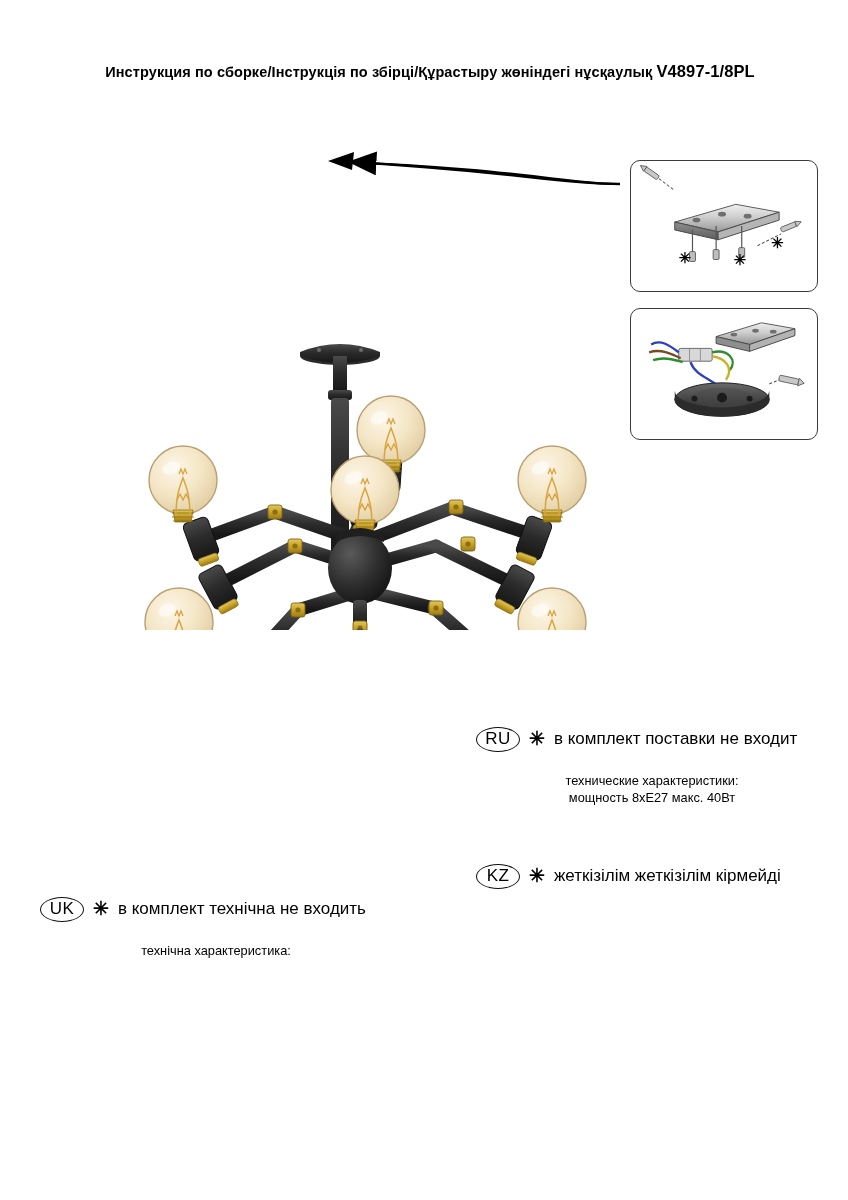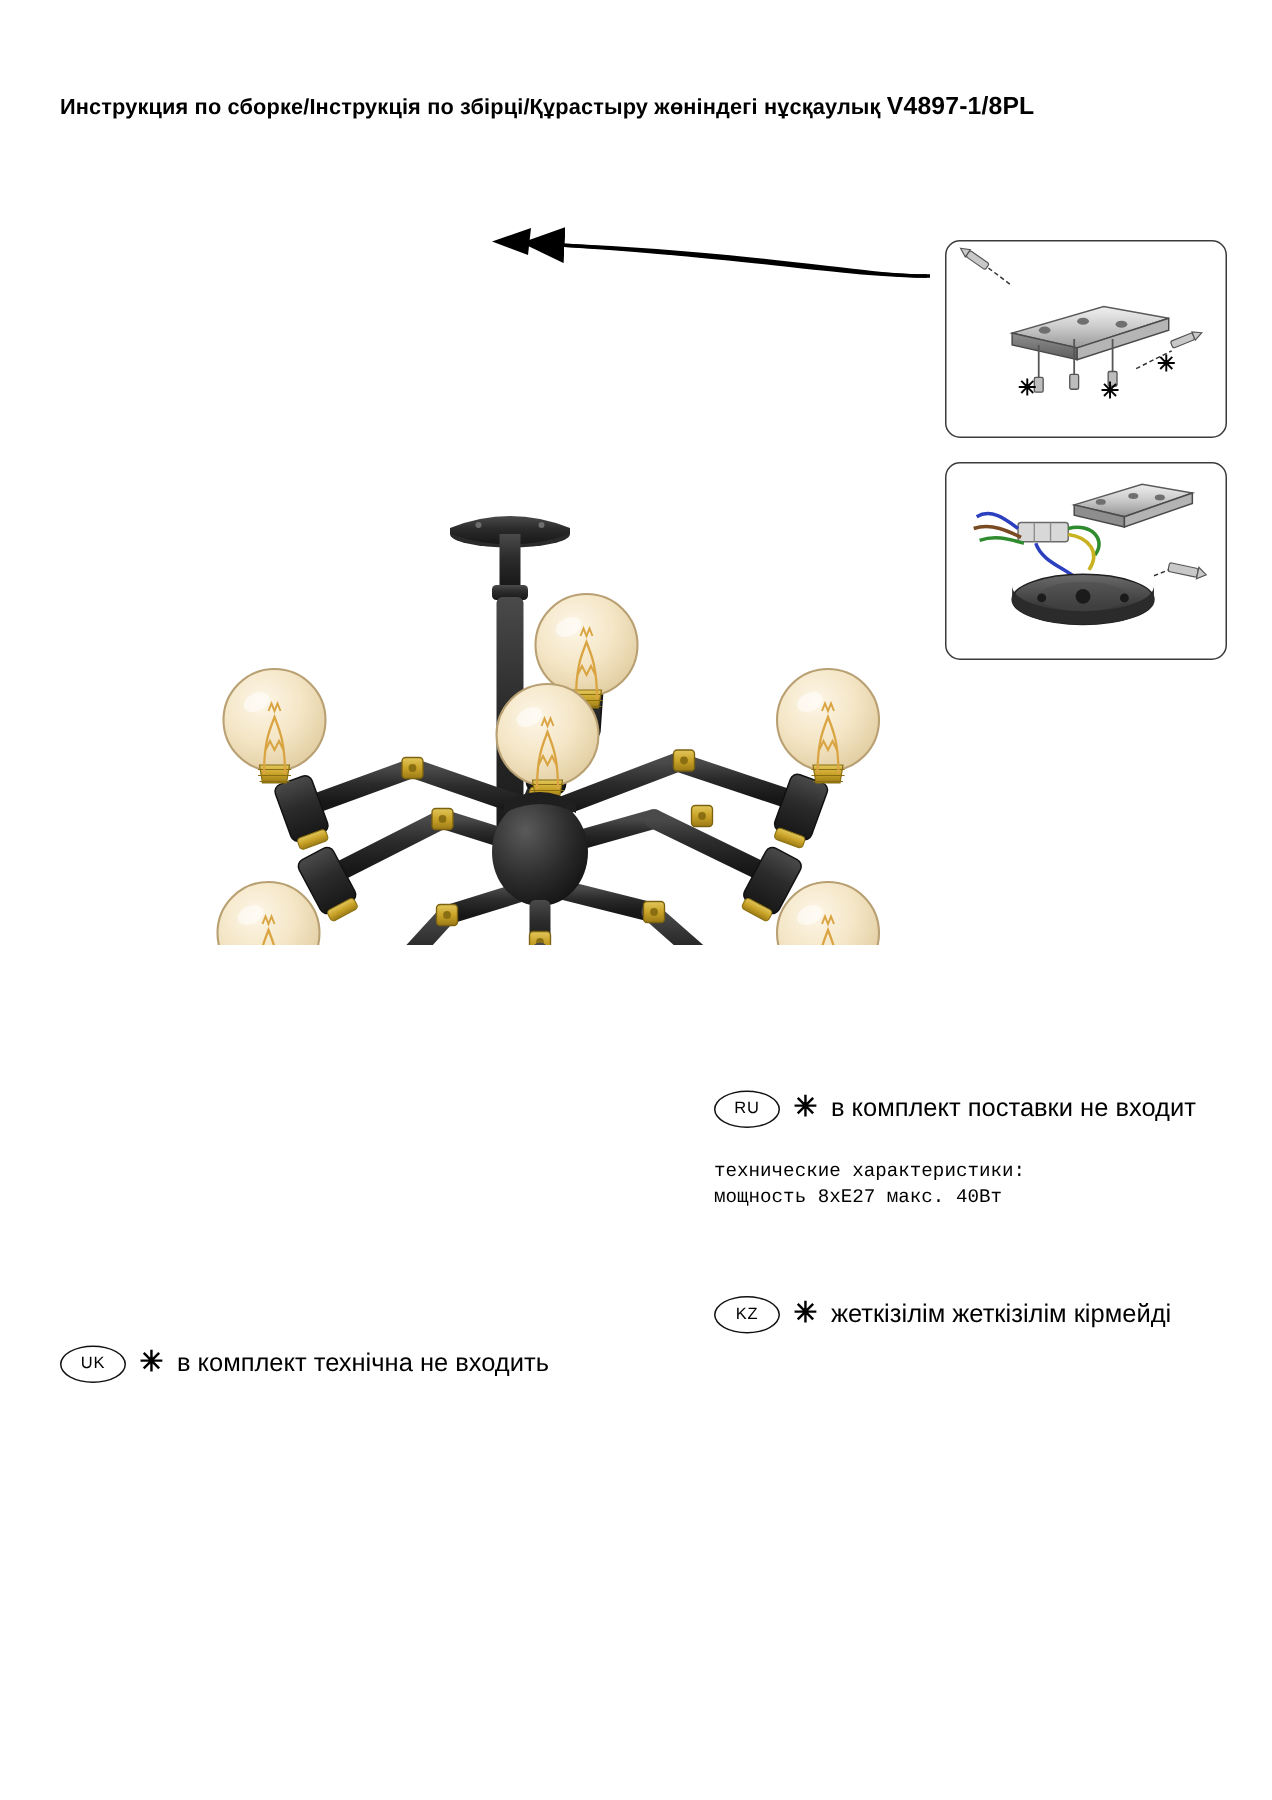--- a/index.html
+++ b/index.html
@@ -13,20 +13,21 @@
     position: relative;
     font-family: "Liberation Sans", sans-serif;
     color: #000000;
     overflow: hidden;
   }
 
   .page {
     position: relative;
     width: 848px;
     height: 1176px;
+    text-align: center;
   }
 
   
   .header {
     position: absolute;
     left: 40px;
     top: 62px;
     width: 780px;
     font-size: 14.5px;
     font-weight: bold;
@@ -105,21 +106,21 @@
     height: 26px;
   }
   .lang-badge {
     width: 44px;
     height: 25px;
     border: 1.3px solid #111;
     border-radius: 50%;
     display: flex;
     align-items: center;
     justify-content: center;
-    font-size: 11px;
+    font-size: 17px;
     font-weight: normal;
     letter-spacing: 0.5px;
     flex: 0 0 auto;
     box-sizing: border-box;
   }
   .asterisk {
     font-size: 19px;
     line-height: 1;
     font-weight: bold;
     position: relative;
@@ -127,21 +128,21 @@
     flex: 0 0 auto;
   }
   .lang-note {
     font-size: 17px;
     white-space: nowrap;
   }
   .lang-spec {
     margin-top: 20px;
     font-size: 12.8px;
   }
-  .lang-spec div { white-space: nowrap; font-family: Liberation Mono, monospace; }
+  .lang-spec div { white-space: nowrap; }
 </style>
 </head>
 <body>
 
 <div class="page">
 
   <div class="header">
     <span>Инструкция по сборке/Інструкція по збірці/Құрастыру жөніндегі нұсқаулық</span>
     <span class="model">V4897-1/8PL</span>
   </div>
@@ -462,20 +463,21 @@
     </div>
   </div>
 
   <div class="lang-block" id="lang-uk">
     <div class="lang-row">
       <div class="lang-badge">UK</div>
       <div class="asterisk">✳</div>
       <div class="lang-note">в комплект технічна не входить</div>
     </div>
     <div class="lang-spec">
+      <div>технічна характеристика:</div>
     </div>
   </div>
 
   <div class="lang-block" id="lang-kz">
     <div class="lang-row">
       <div class="lang-badge">KZ</div>
       <div class="asterisk">✳</div>
       <div class="lang-note">жеткізілім жеткізілім кірмейді</div>
     </div>
   </div>

